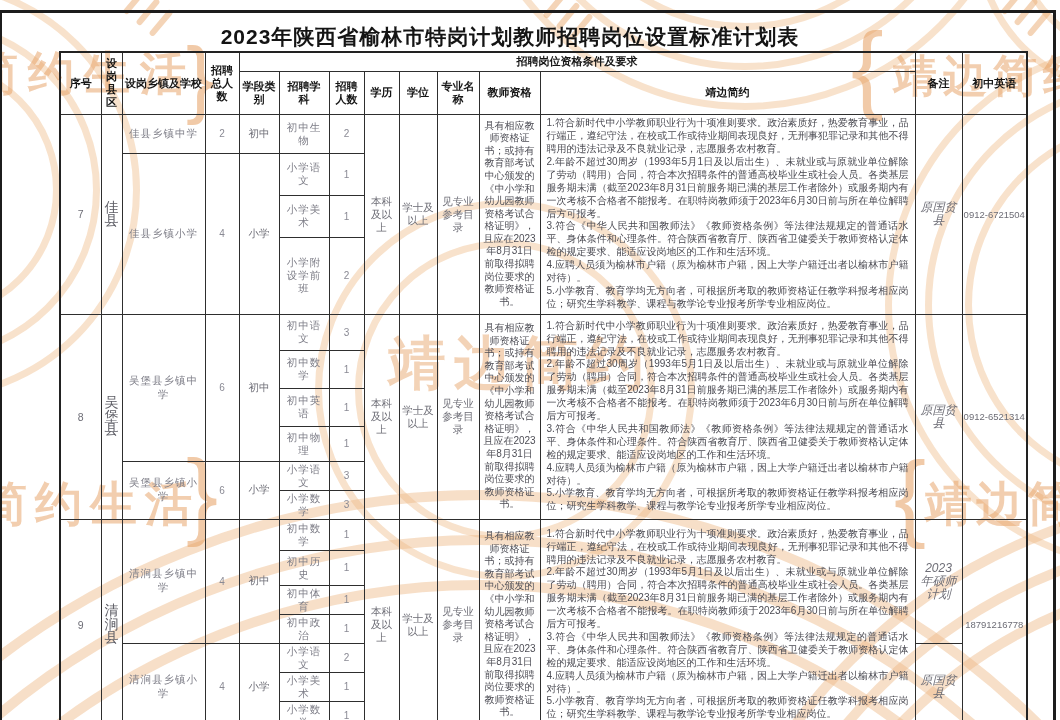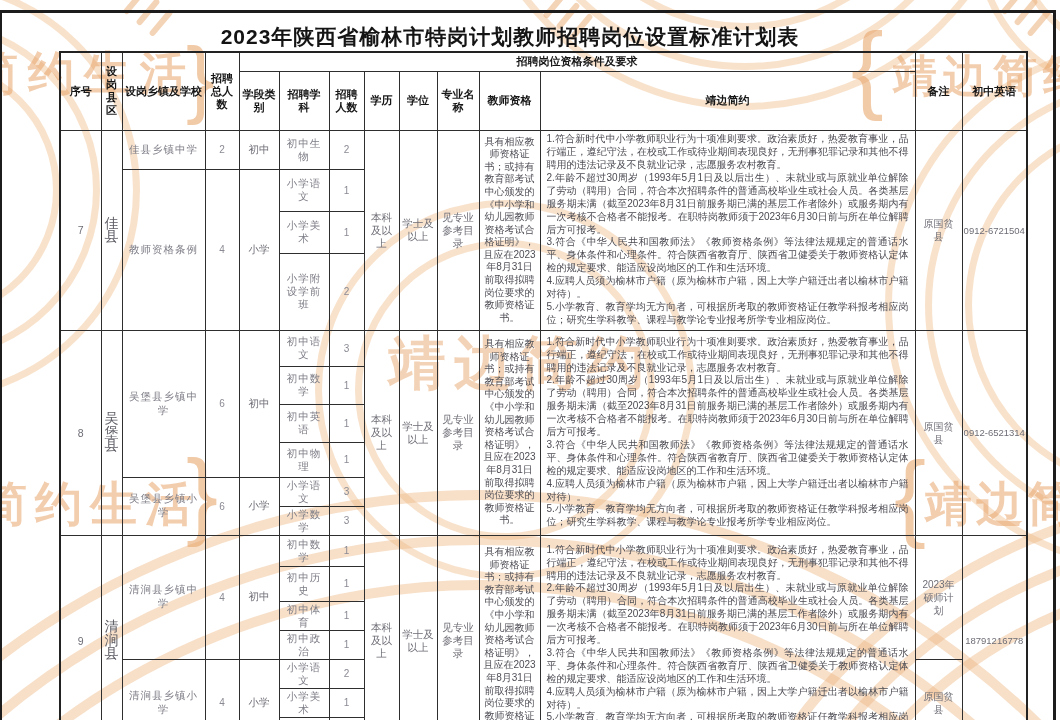--- a/index.html
+++ b/index.html
@@ -30,23 +30,23 @@
   td { font-size:10.5px; color:#6d6d76; }
   .t-school { font-size:10.5px; color:#7d7d87; letter-spacing:1px; }
   .t-num { font-size:10px; color:#8a8a94; }
   .t-stage { color:#6d6d76;font-family:Liberation Serif, serif; }
   .t-wrap { word-break:break-all; line-height:13px; }
   .v-county { word-break:break-all; line-height:13.5px; font-size:14px; color:#5c5c64; padding:0 3px; }
   .t-cert { font-size:10px; line-height:12.6px; color:#4e4e56; word-break:break-all; text-align:center;
             vertical-align:middle; padding:2px 3px; }
   .t-cond { vertical-align:middle; padding:2px 6px; }
   .t-cond p { font-size:10px; line-height:12.9px; color:#4a4a52; text-align:justify; word-break:break-all; margin:0; }
-  .t-remark { font-size:10px; color:#6d6d76; word-break:break-all; line-height:13px; padding:0 4px; }
+  .t-remark { font-size:12px; color:#6d6d76; word-break:break-all; line-height:13px; padding:0 4px;font-style:italic; }
   .t-phone { font-size:9.5px; color:#6d6d76; white-space:nowrap; padding:0; }
-  .th-pad { padding:16px 8px; }
+  .th-pad { padding:8px 8px; }
 </style>
 </head>
 <body>
 
 <div class="page">
 
   <div class="wm-layer">
 
     <div class="ring" style="left:-200px; top:60px;  width:260px; height:260px;"></div>
     <div class="ring" style="left:-240px; top:20px;  width:340px; height:340px;"></div>
@@ -155,21 +155,21 @@
         <p>1.符合新时代中小学教师职业行为十项准则要求。政治素质好，热爱教育事业，品行端正，遵纪守法，在校或工作或待业期间表现良好，无刑事犯罪记录和其他不得聘用的违法记录及不良就业记录，志愿服务农村教育。</p>
         <p>2.年龄不超过30周岁（1993年5月1日及以后出生）、未就业或与原就业单位解除了劳动（聘用）合同，符合本次招聘条件的普通高校毕业生或社会人员。各类基层服务期未满（截至2023年8月31日前服务期已满的基层工作者除外）或服务期内有一次考核不合格者不能报考。在职特岗教师须于2023年6月30日前与所在单位解聘后方可报考。</p>
         <p>3.符合《中华人民共和国教师法》《教师资格条例》等法律法规规定的普通话水平、身体条件和心理条件。符合陕西省教育厅、陕西省卫健委关于教师资格认定体检的规定要求、能适应设岗地区的工作和生活环境。</p>
         <p>4.应聘人员须为榆林市户籍（原为榆林市户籍，因上大学户籍迁出者以榆林市户籍对待）。</p>
         <p>5.小学教育、教育学均无方向者，可根据所考取的教师资格证任教学科报考相应岗位；研究生学科教学、课程与教学论专业报考所学专业相应岗位。</p>
       </td>
       <td rowspan="4" class="t-remark">原国贫县</td>
       <td rowspan="4" class="t-phone">0912-6721504</td>
     </tr>
     <tr style="height:42px">
-      <td rowspan="3" class="t-school">教师资格条例</td>
+      <td rowspan="3" class="t-school">佳县乡镇小学</td>
       <td rowspan="3" class="t-num">4</td>
       <td rowspan="3" class="t-stage">小学</td>
       <td class="t-school t-wrap">小学语文</td>
       <td class="t-num">1</td>
     </tr>
     <tr style="height:42px">
       <td class="t-school t-wrap">小学美术</td>
       <td class="t-num">1</td>
     </tr>
     <tr style="height:77px">

